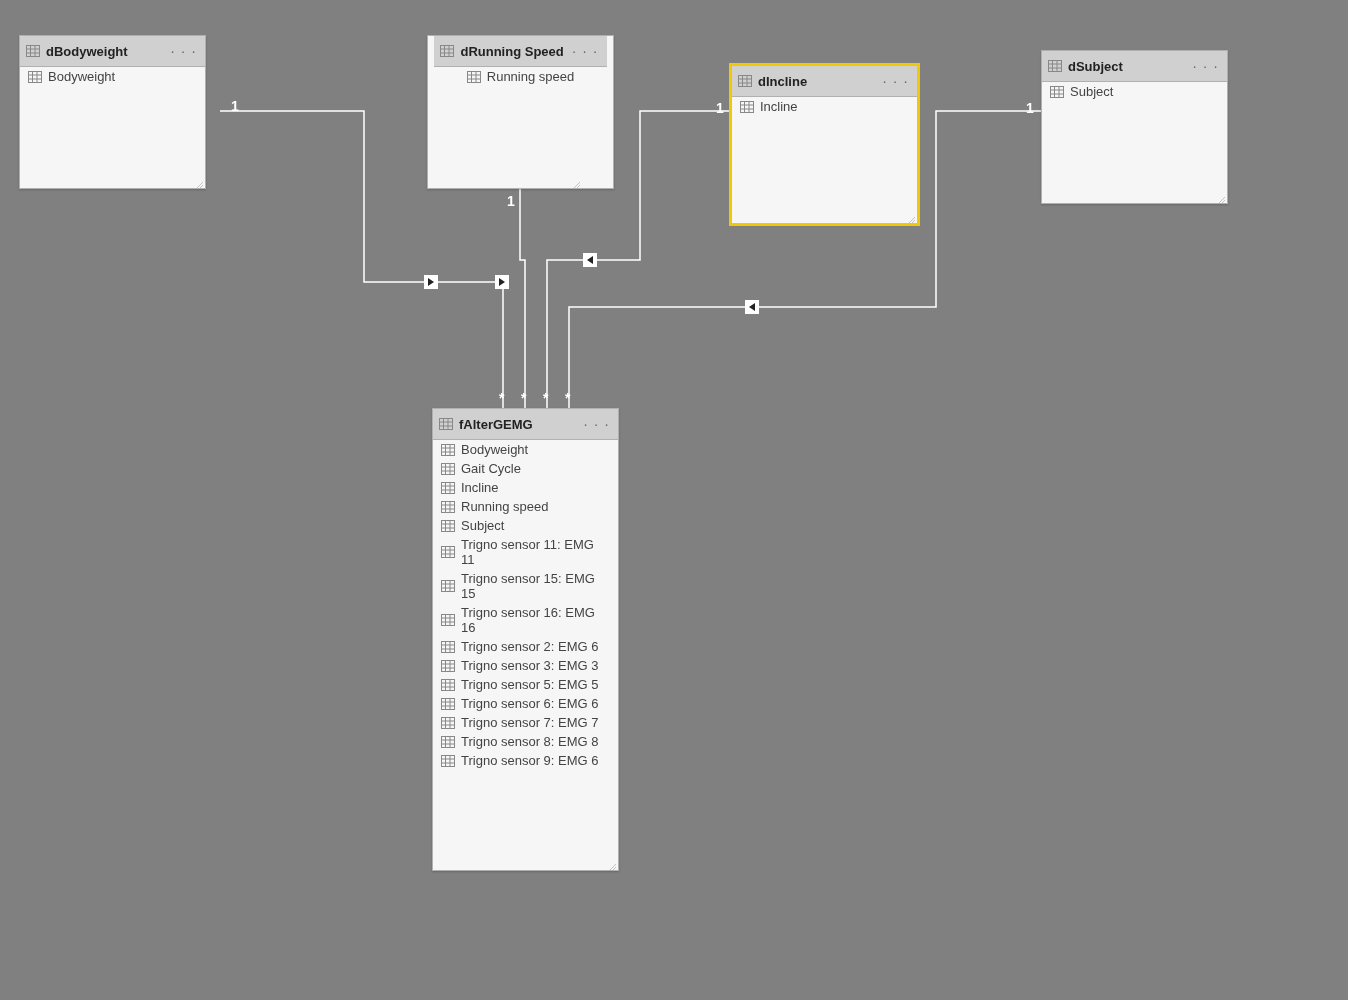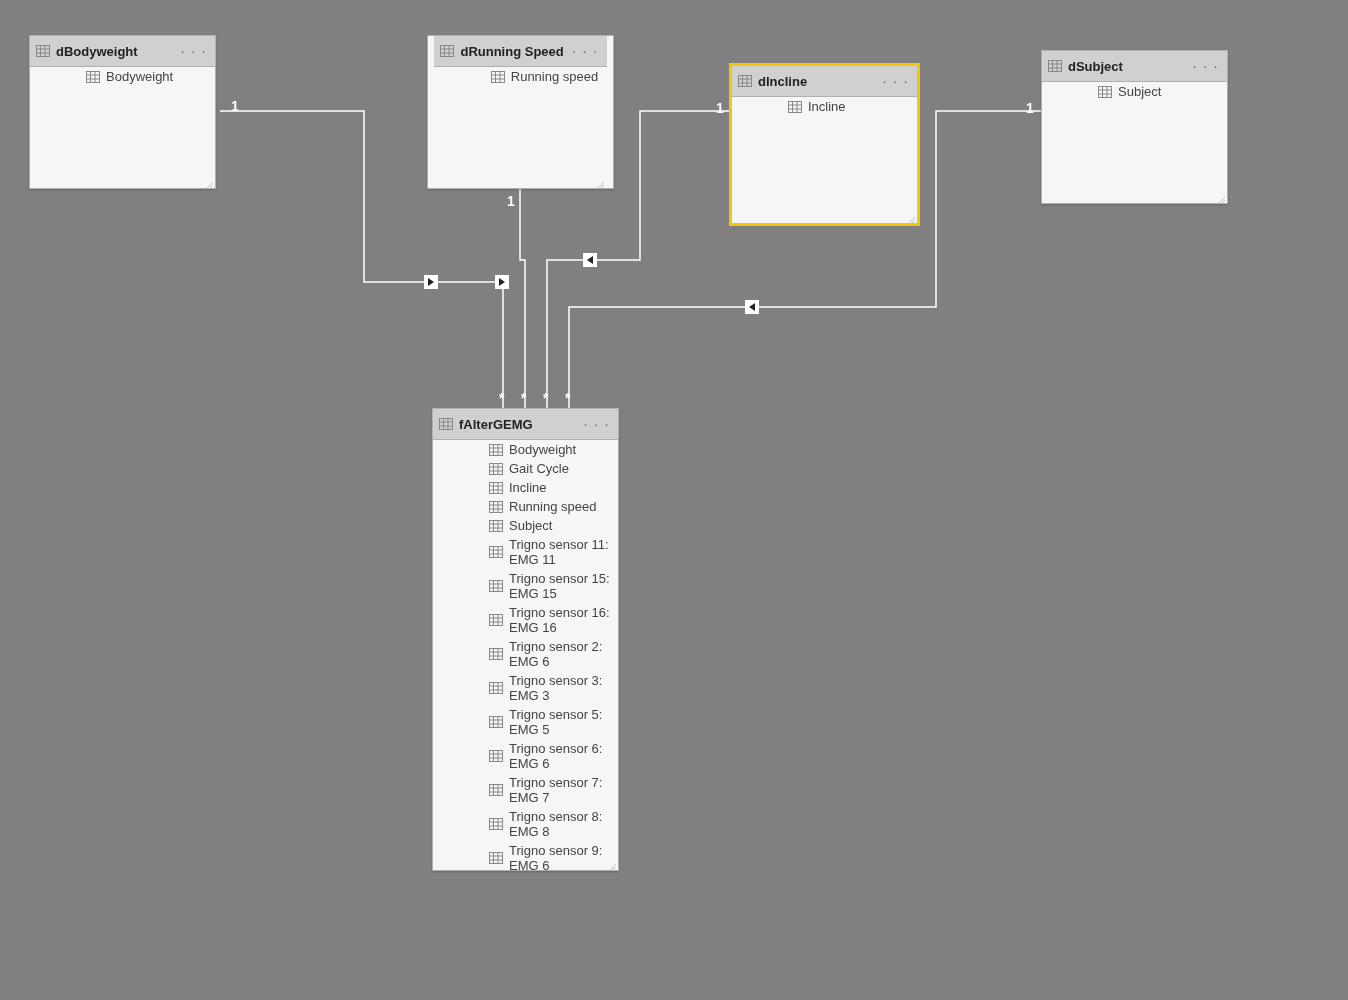--- a/index.html
+++ b/index.html
@@ -53,21 +53,20 @@
     font-size: 14px;
     letter-spacing: 1px;
     cursor: pointer;
     padding: 0 2px;
   }
   .field-list {
     flex: 1;
     background: #F6F6F6;
     overflow: hidden;
     position: relative;
-    padding-left: 48px;
   }
   .field-row {
     display: flex;
     align-items: center;
     gap: 6px;
     padding: 2px 8px;
     color: #444;
   }
   .resize-handle {
     position: absolute;
@@ -157,21 +156,21 @@
   <div class="card-label" style="left:231px; top:98px;">1</div>
   <div class="card-label" style="left:507px; top:193px;">1</div>
   <div class="card-label" style="left:716px; top:100px;">1</div>
   <div class="card-label" style="left:1026px; top:100px;">1</div>
 
   <div class="card-label" style="left:499px; top:390px;">*</div>
   <div class="card-label" style="left:521px; top:390px;">*</div>
   <div class="card-label" style="left:543px; top:390px;">*</div>
   <div class="card-label" style="left:565px; top:390px;">*</div>
 
-  <div class="table-card" id="card-dBodyweight" style="left: 29px; top: 35px; width: 185px; height: 152px;">
+  <div class="table-card" id="card-dBodyweight" style="left: 19px; top: 35px; width: 185px; height: 152px;">
     <div class="card-header">
       <span class="tbl-icon">
           <svg width="14" height="12" viewBox="0 0 14 12">
             <rect x="0.5" y="0.5" width="13" height="11" fill="none" stroke="#888"></rect>
             <line x1="0.5" y1="4" x2="13.5" y2="4" stroke="#888"></line>
             <line x1="0.5" y1="8" x2="13.5" y2="8" stroke="#888"></line>
             <line x1="4.5" y1="0.5" x2="4.5" y2="11.5" stroke="#888"></line>
             <line x1="9" y1="0.5" x2="9" y2="11.5" stroke="#888"></line>
           </svg>
         </span>

